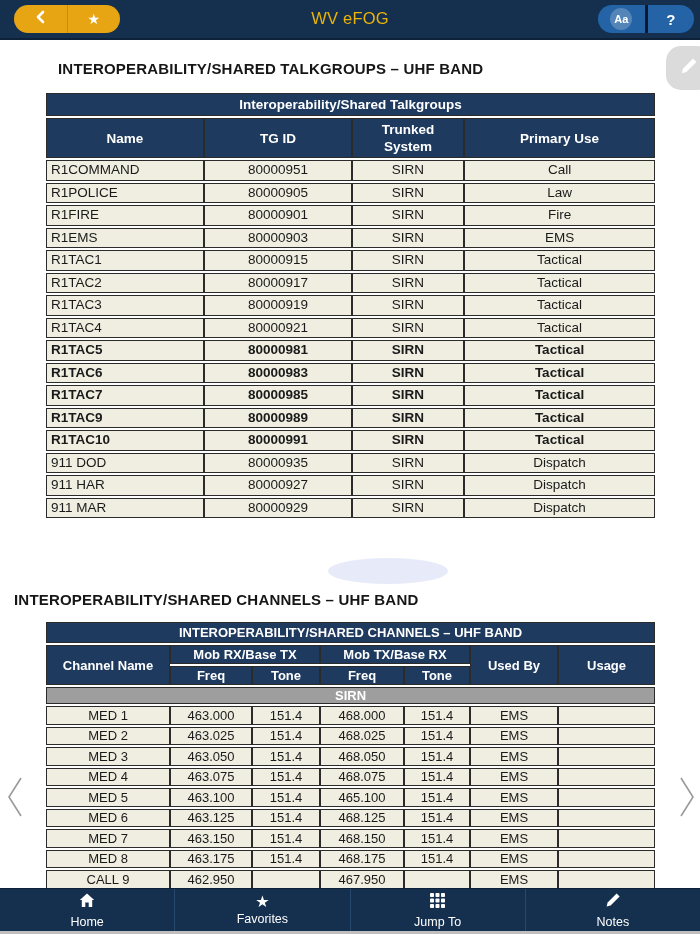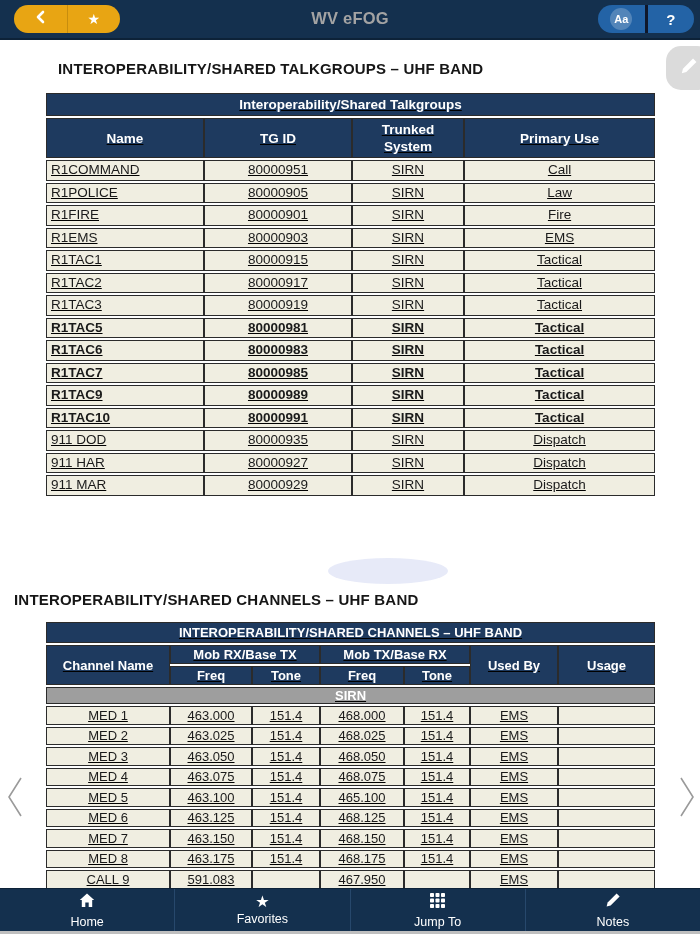--- a/index.html
+++ b/index.html
@@ -5,21 +5,21 @@
   html,body{margin:0;padding:0;}
   body{
     width:700px;height:934px;position:relative;overflow:hidden;
     background:#ffffff;font-family:"Liberation Sans",sans-serif;
     -webkit-font-smoothing:antialiased;
   }
   
   .top-bar{position:absolute;top:0;left:0;width:700px;height:38px;
     background:#14304e;border-bottom:2px solid #0d2238;z-index:6;}
   .top-title{position:absolute;left:0;right:0;top:9px;text-align:center;
-    color:#a3a3a3;font-size:16.5px;font-weight:bold;letter-spacing:.2px;}
+    color:#eab308;font-size:16.5px;font-weight:normal;letter-spacing:.2px;}
   .seg{position:absolute;top:5px;height:28px;border-radius:14px;display:flex;align-items:stretch;}
   .seg-yellow{left:14px;width:106px;background:#e8a513;}
   .seg-blue{right:6px;width:96px;background:#2363a6;}
   .seg > .half{flex:1;display:flex;align-items:center;justify-content:center;cursor:pointer;}
   .seg-yellow > .half:first-child{border-right:1px solid #c78d0e;}
   .seg-blue  > .half:first-child{border-right:3px solid #0f172a;}
   .star-glyph{color:#fff;font-size:14px;line-height:1;}
   .aa-badge{width:22px;height:22px;border-radius:50%;background:rgba(255,255,255,.22);
     display:flex;align-items:center;justify-content:center;
     color:#fff;font-size:11px;font-weight:bold;}
@@ -33,21 +33,21 @@
     color:#161616;letter-spacing:.2px;white-space:nowrap;}
   .h-talkgroups{top:60px;margin-left:44px;}
   .h-channels{top:591px;}
   
   .ghost-oval{position:absolute;left:328px;top:558px;width:120px;height:26px;
     border-radius:50%;background:rgba(223,227,246,.75);z-index:0;}
   
   .tbl-wrap{position:absolute;left:46px;width:609px;z-index:1;}
   .tw-talkgroups{top:91px;}
   .tw-channels{top:620px;}
-  table{width:100%;border-collapse:separate;border-spacing:0 2px;table-layout:fixed;text-decoration:underline;}
+  table{width:100%;border-collapse:separate;border-spacing:0 2px;table-layout:fixed;}
   th,td{border:1px solid #2b2b2b;overflow:hidden;}
   th{background:#1e3a5f;color:#fff;font-weight:bold;text-align:center;vertical-align:middle;}
   td{background:#f0eee1;color:#1a1a1a;text-align:center;}
   
   .t1 th{font-size:13.5px;line-height:17px;padding:2px 2px;}
   .t1 th.col-narrow{padding:2px 8px;}
   .t1 td{font-size:13.5px;line-height:16.5px;padding:1px 4px;}
   .t1 td.left{text-align:left;}
   .t1 tr.bold-row td{font-weight:bold;}
   
@@ -167,20 +167,26 @@
           <td>80000917</td>
           <td>SIRN</td>
           <td>Tactical</td>
         </tr>
         <tr>
           <td class="left">R1TAC3</td>
           <td>80000919</td>
           <td>SIRN</td>
           <td>Tactical</td>
         </tr>
+        <tr>
+          <td class="left">R1TAC4</td>
+          <td>80000921</td>
+          <td>SIRN</td>
+          <td>Tactical</td>
+        </tr>
         <tr class="bold-row">
           <td class="left">R1TAC5</td>
           <td>80000981</td>
           <td>SIRN</td>
           <td>Tactical</td>
         </tr>
         <tr class="bold-row">
           <td class="left">R1TAC6</td>
           <td>80000983</td>
           <td>SIRN</td>
@@ -328,21 +334,21 @@
           <td>MED 8</td>
           <td>463.175</td>
           <td>151.4</td>
           <td>468.175</td>
           <td>151.4</td>
           <td>EMS</td>
           <td></td>
         </tr>
         <tr>
           <td>CALL 9</td>
-          <td>591.083</td>
+          <td>462.950</td>
           <td></td>
           <td>467.950</td>
           <td></td>
           <td>EMS</td>
           <td></td>
         </tr>
         <tr>
           <td>MED 10</td>
           <td>462.975</td>
           <td></td>

